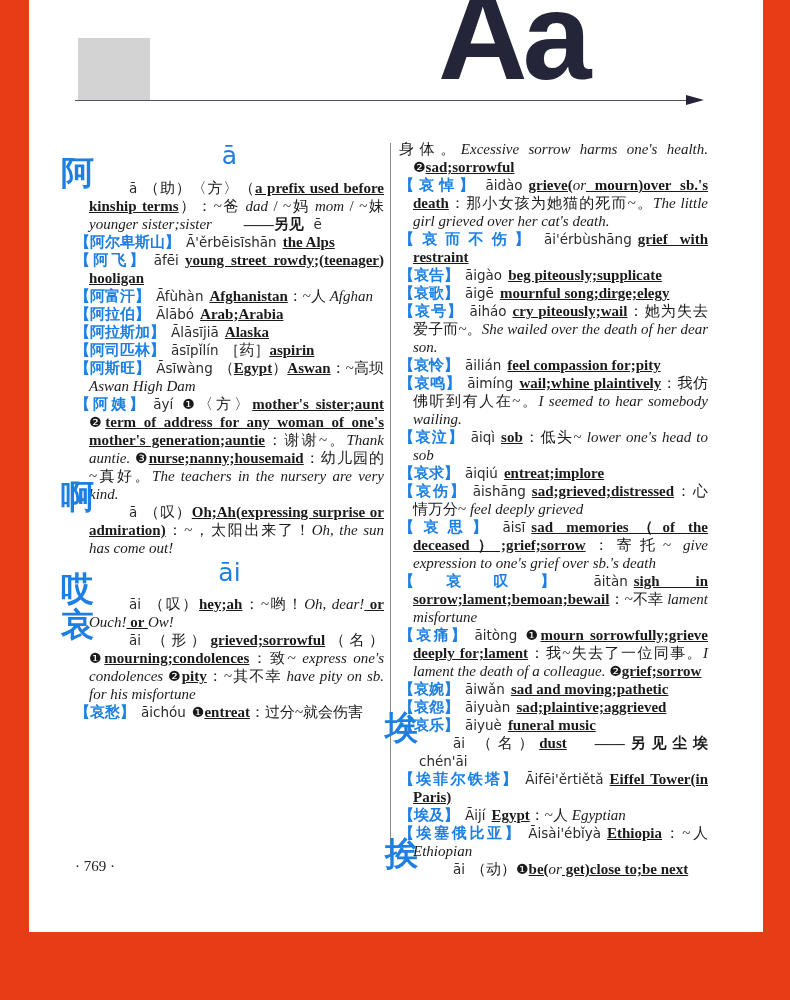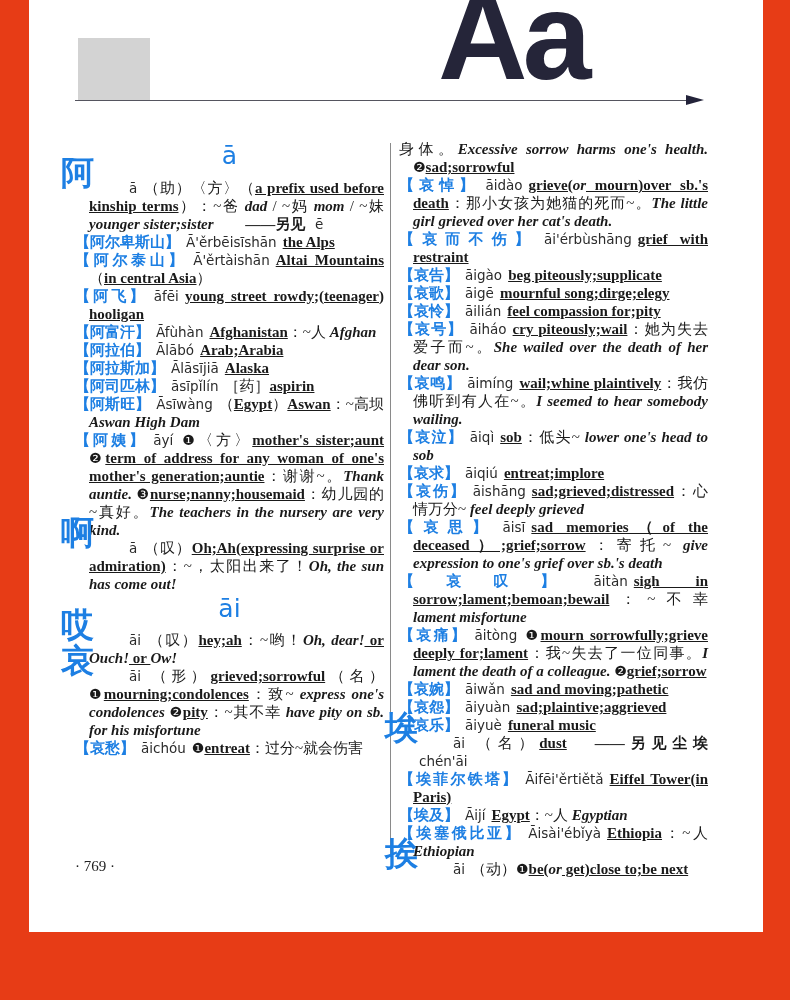--- a/index.html
+++ b/index.html
@@ -41,21 +41,21 @@
     padding-left:14px;text-indent:-14px;
   }
   .headchar{display:inline-block;width:48px;height:14px;position:relative;vertical-align:baseline;}
   .headchar > span{
     position:absolute;left:0;top:-22px;font-size:33px;line-height:1;
     color:var(--blue);font-weight:bold;font-family:"Liberation Serif",serif;
   }
   .seg-b{color:var(--blue);font-weight:bold;font-family:Liberation Sans, sans-serif;font-size:15px;}
   .seg-p{font-family:"DejaVu Sans",sans-serif;font-size:13.5px;color:#2b2b2b;margin:0 6px;}
   .seg-e{font-weight:bold;font-family:"Liberation Serif",serif;text-decoration:underline;}
-  .seg-i{font-weight:bold;font-style:italic;font-family:"Liberation Serif",serif;}
+  .seg-i{font-weight:normal;font-style:italic;font-family:"Liberation Serif",serif;}
   .seg-c{font-family:"Liberation Serif",serif;}
   .seg-n{font-family:"DejaVu Sans",sans-serif;font-size:14px;}
   .seg-r{font-weight:bold;font-family:"Liberation Serif",serif;margin-left:28px;}
   .footer{
     position:absolute;left:75px;top:858px;width:550px;text-align:left;
     font-size:15px;font-family:"Liberation Serif",serif;color:#222;
   }
 </style>
 </head>
 <body>
@@ -66,43 +66,42 @@
 
 <div class="gray-tab"></div>
 <div class="big-letter">Aa</div>
 <div class="header-rule"></div>
 <div class="arrow"></div>
 
 <div class="col col-left" id="col-left">
     <div class="section-header">ā</div>
     <p class="block"><span class="headchar"><span>阿</span></span><span class="seg-p">ā</span><span class="seg-c">（助）〈方〉（</span><span class="seg-e">a prefix used before kinship terms</span><span class="seg-c">）：~爸 </span><span class="seg-i">dad</span><span class="seg-c"> / ~妈 </span><span class="seg-i">mom</span><span class="seg-c"> / ~妹 </span><span class="seg-i">younger sister;sister</span><span class="seg-r"> ——另见 </span><span class="seg-p">ē</span></p>
     <p class="block"><span class="seg-b">【阿尔卑斯山】</span><span class="seg-p">Ā'ěrbēisīshān</span><span class="seg-e">the Alps</span></p>
-    <p class="block"><span class="seg-b">【阿尔泰山】</span><span class="seg-p">Ā'ěrtàishān</span><span class="seg-e">Altai Mountains</span><span class="seg-c">（</span><span class="seg-e">in central Asia</span><span class="seg-c">）</span></p>
     <p class="block"><span class="seg-b">【阿飞】</span><span class="seg-p">āfēi</span><span class="seg-e">young street rowdy;(teenager) hooligan</span></p>
     <p class="block"><span class="seg-b">【阿富汗】</span><span class="seg-p">Āfùhàn</span><span class="seg-e">Afghanistan</span><span class="seg-c">：~人 </span><span class="seg-i">Afghan</span></p>
     <p class="block"><span class="seg-b">【阿拉伯】</span><span class="seg-p">Ālābó</span><span class="seg-e">Arab;Arabia</span></p>
     <p class="block"><span class="seg-b">【阿拉斯加】</span><span class="seg-p">Ālāsījiā</span><span class="seg-e">Alaska</span></p>
     <p class="block"><span class="seg-b">【阿司匹林】</span><span class="seg-p">āsīpǐlín</span><span class="seg-c">［药］</span><span class="seg-e">aspirin</span></p>
     <p class="block"><span class="seg-b">【阿斯旺】</span><span class="seg-p">Āsīwàng</span><span class="seg-c">（</span><span class="seg-e">Egypt</span><span class="seg-c">）</span><span class="seg-e">Aswan</span><span class="seg-c">：~高坝 </span><span class="seg-i">Aswan High Dam</span></p>
     <p class="block"><span class="seg-b">【阿姨】</span><span class="seg-p">āyí</span><span class="seg-n">❶</span><span class="seg-c">〈方〉</span><span class="seg-e">mother's sister;aunt </span><span class="seg-n">❷</span><span class="seg-e">term of address for any woman of one's mother's generation;auntie</span><span class="seg-c">：谢谢~。</span><span class="seg-i">Thank auntie.</span><span class="seg-c"> </span><span class="seg-n">❸</span><span class="seg-e">nurse;nanny;housemaid</span><span class="seg-c">：幼儿园的~真好。</span><span class="seg-i">The teachers in the nursery are very kind.</span></p>
     <p class="block"><span class="headchar"><span>啊</span></span><span class="seg-p">ā</span><span class="seg-c">（叹）</span><span class="seg-e">Oh;Ah(expressing surprise or admiration)</span><span class="seg-c">：~，太阳出来了！</span><span class="seg-i">Oh, the sun has come out!</span></p>
     <div class="section-header">āi</div>
     <p class="block"><span class="headchar"><span>哎</span></span><span class="seg-p">āi</span><span class="seg-c">（叹）</span><span class="seg-e">hey;ah</span><span class="seg-c">：~哟！</span><span class="seg-i">Oh, dear!</span><span class="seg-e"> or </span><span class="seg-i">Ouch!</span><span class="seg-e"> or </span><span class="seg-i">Ow!</span></p>
     <p class="block"><span class="headchar"><span>哀</span></span><span class="seg-p">āi</span><span class="seg-c">（形）</span><span class="seg-e">grieved;sorrowful</span><span class="seg-c">（名）</span><span class="seg-n">❶</span><span class="seg-e">mourning;condolences</span><span class="seg-c">：致~ </span><span class="seg-i">express one's condolences</span><span class="seg-c"> </span><span class="seg-n">❷</span><span class="seg-e">pity</span><span class="seg-c">：~其不幸 </span><span class="seg-i">have pity on sb. for his misfortune</span></p>
     <p class="block"><span class="seg-b">【哀愁】</span><span class="seg-p">āichóu</span><span class="seg-n">❶</span><span class="seg-e">entreat</span><span class="seg-c">：过分~就会伤害</span></p>
   </div>
 <div class="col-divider"></div>
 <div class="col col-right" id="col-right">
     <p class="block"><span class="seg-c">身体。</span><span class="seg-i">Excessive sorrow harms one's health.</span><span class="seg-c"> </span><span class="seg-n">❷</span><span class="seg-e">sad;sorrowful</span></p>
     <p class="block"><span class="seg-b">【哀悼】</span><span class="seg-p">āidào</span><span class="seg-e">grieve(</span><span class="seg-i">or</span><span class="seg-e"> mourn)over sb.'s death</span><span class="seg-c">：那小女孩为她猫的死而~。</span><span class="seg-i">The little girl grieved over her cat's death.</span></p>
     <p class="block"><span class="seg-b">【哀而不伤】</span><span class="seg-p">āi'érbùshāng</span><span class="seg-e">grief with restraint</span></p>
     <p class="block"><span class="seg-b">【哀告】</span><span class="seg-p">āigào</span><span class="seg-e">beg piteously;supplicate</span></p>
     <p class="block"><span class="seg-b">【哀歌】</span><span class="seg-p">āigē</span><span class="seg-e">mournful song;dirge;elegy</span></p>
+    <p class="block"><span class="seg-b">【哀号】</span><span class="seg-p">āiháo</span><span class="seg-e">cry piteously;wail</span><span class="seg-c">：她为失去爱子而~。</span><span class="seg-i">She wailed over the death of her dear son.</span></p>
     <p class="block"><span class="seg-b">【哀怜】</span><span class="seg-p">āilián</span><span class="seg-e">feel compassion for;pity</span></p>
-    <p class="block"><span class="seg-b">【哀号】</span><span class="seg-p">āiháo</span><span class="seg-e">cry piteously;wail</span><span class="seg-c">：她为失去爱子而~。</span><span class="seg-i">She wailed over the death of her dear son.</span></p>
     <p class="block"><span class="seg-b">【哀鸣】</span><span class="seg-p">āimíng</span><span class="seg-e">wail;whine plaintively</span><span class="seg-c">：我仿佛听到有人在~。</span><span class="seg-i">I seemed to hear somebody wailing.</span></p>
     <p class="block"><span class="seg-b">【哀泣】</span><span class="seg-p">āiqì</span><span class="seg-e">sob</span><span class="seg-c">：低头~ </span><span class="seg-i">lower one's head to sob</span></p>
     <p class="block"><span class="seg-b">【哀求】</span><span class="seg-p">āiqiú</span><span class="seg-e">entreat;implore</span></p>
     <p class="block"><span class="seg-b">【哀伤】</span><span class="seg-p">āishāng</span><span class="seg-e">sad;grieved;distressed</span><span class="seg-c">：心情万分~ </span><span class="seg-i">feel deeply grieved</span></p>
     <p class="block"><span class="seg-b">【哀思】</span><span class="seg-p">āisī</span><span class="seg-e">sad memories（of the deceased）;grief;sorrow</span><span class="seg-c">：寄托~ </span><span class="seg-i">give expression to one's grief over sb.'s death</span></p>
     <p class="block"><span class="seg-b">【哀叹】</span><span class="seg-p">āitàn</span><span class="seg-e">sigh in sorrow;lament;bemoan;bewail</span><span class="seg-c">：~不幸 </span><span class="seg-i">lament misfortune</span></p>
     <p class="block"><span class="seg-b">【哀痛】</span><span class="seg-p">āitòng</span><span class="seg-n">❶</span><span class="seg-e">mourn sorrowfully;grieve deeply for;lament</span><span class="seg-c">：我~失去了一位同事。</span><span class="seg-i">I lament the death of a colleague.</span><span class="seg-c"> </span><span class="seg-n">❷</span><span class="seg-e">grief;sorrow</span></p>
     <p class="block"><span class="seg-b">【哀婉】</span><span class="seg-p">āiwǎn</span><span class="seg-e">sad and moving;pathetic</span></p>
     <p class="block"><span class="seg-b">【哀怨】</span><span class="seg-p">āiyuàn</span><span class="seg-e">sad;plaintive;aggrieved</span></p>
     <p class="block"><span class="seg-b">【哀乐】</span><span class="seg-p">āiyuè</span><span class="seg-e">funeral music</span></p>

